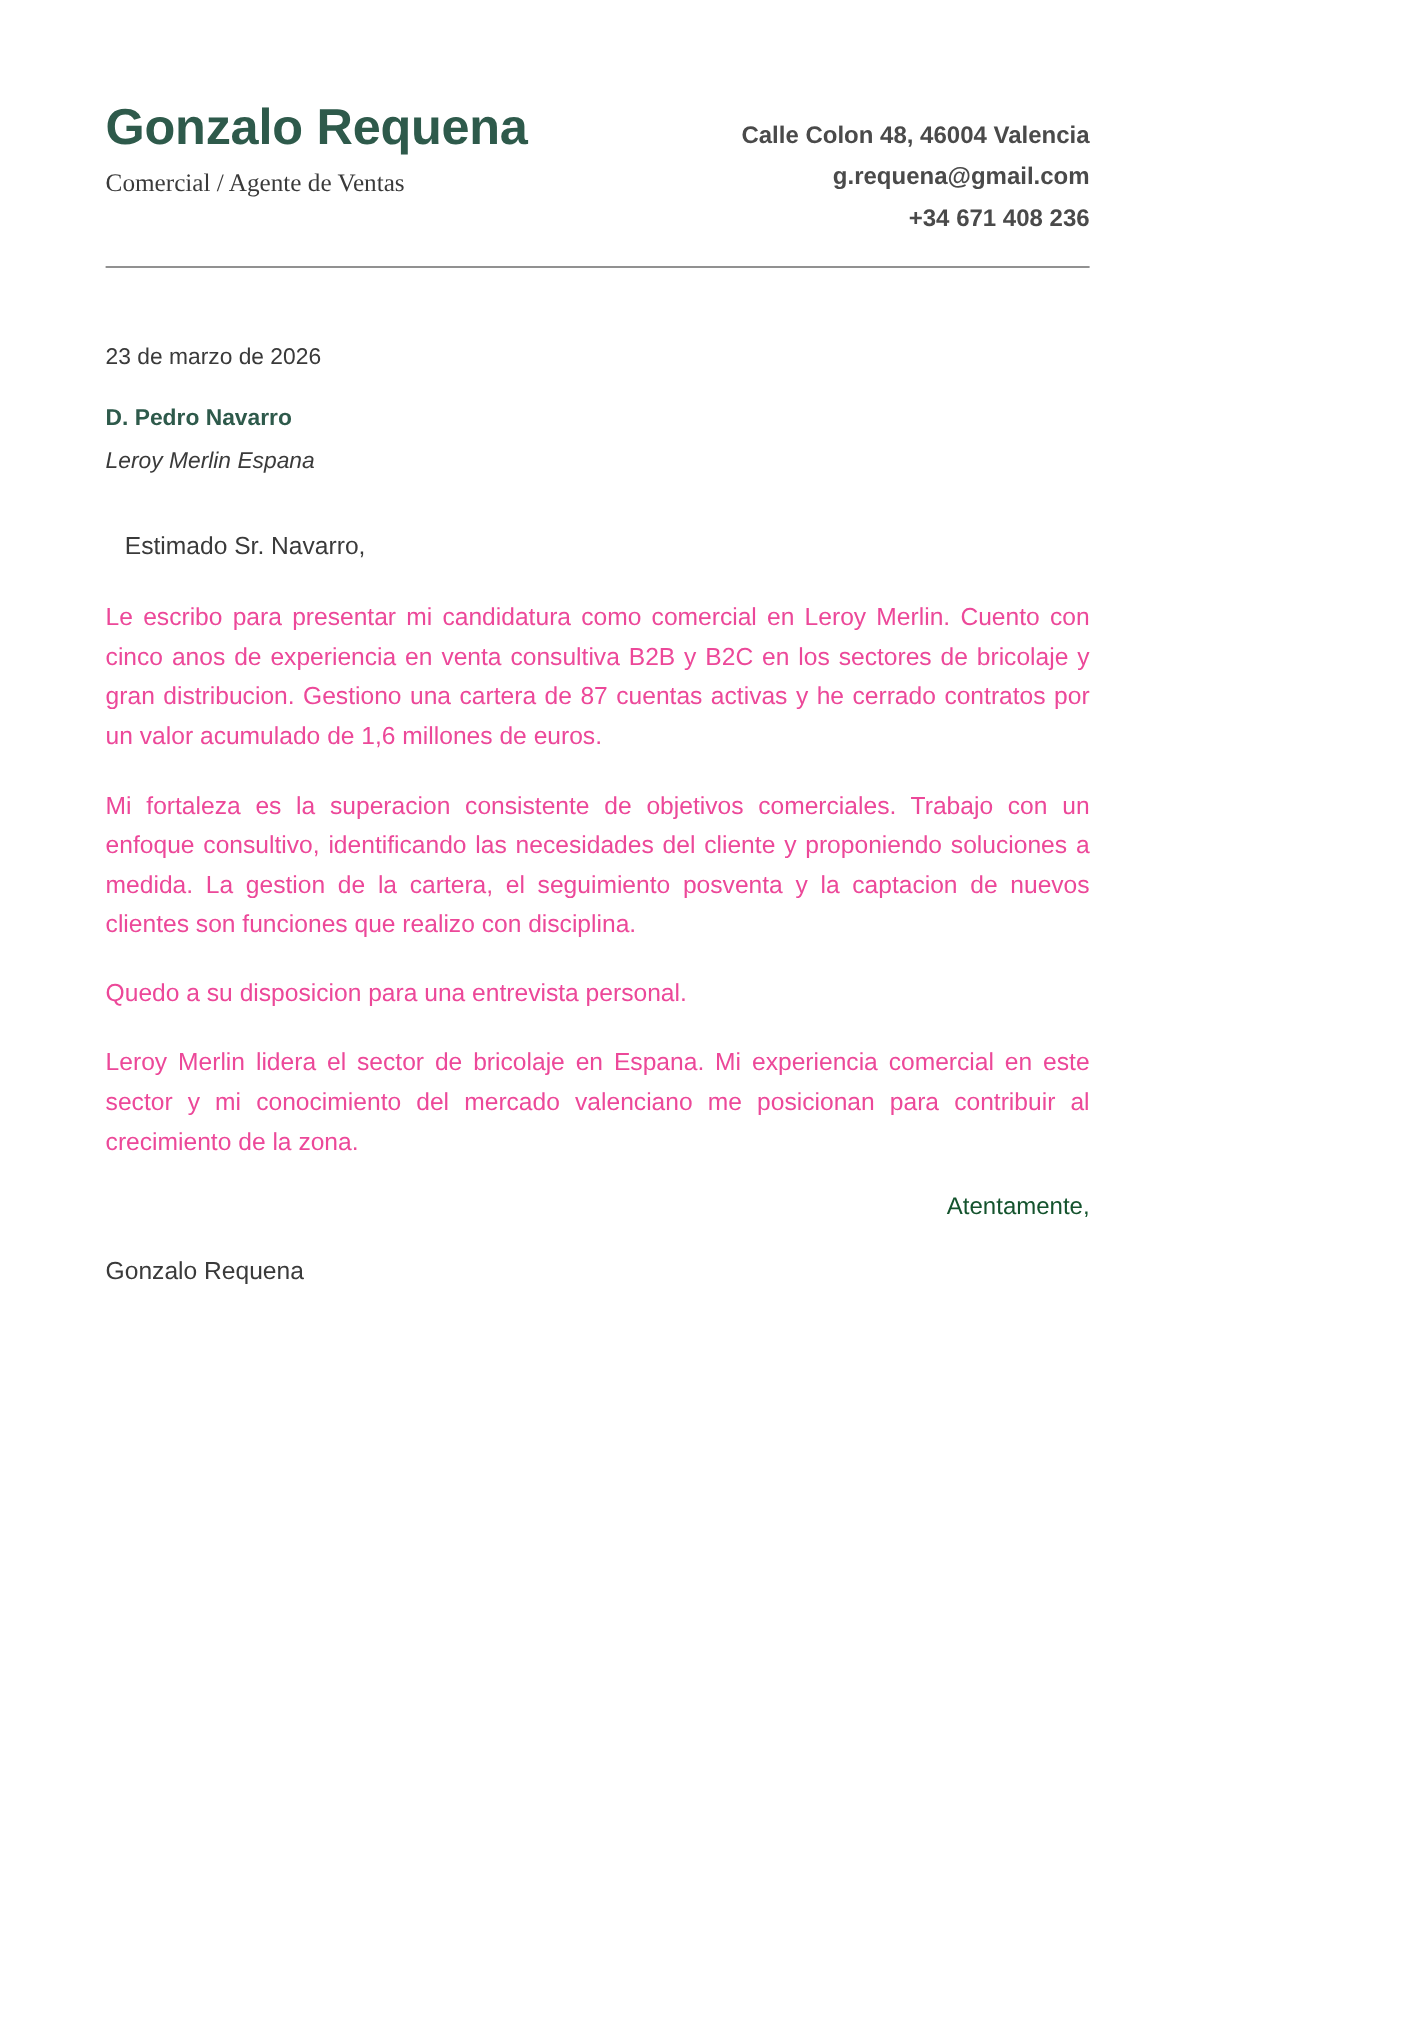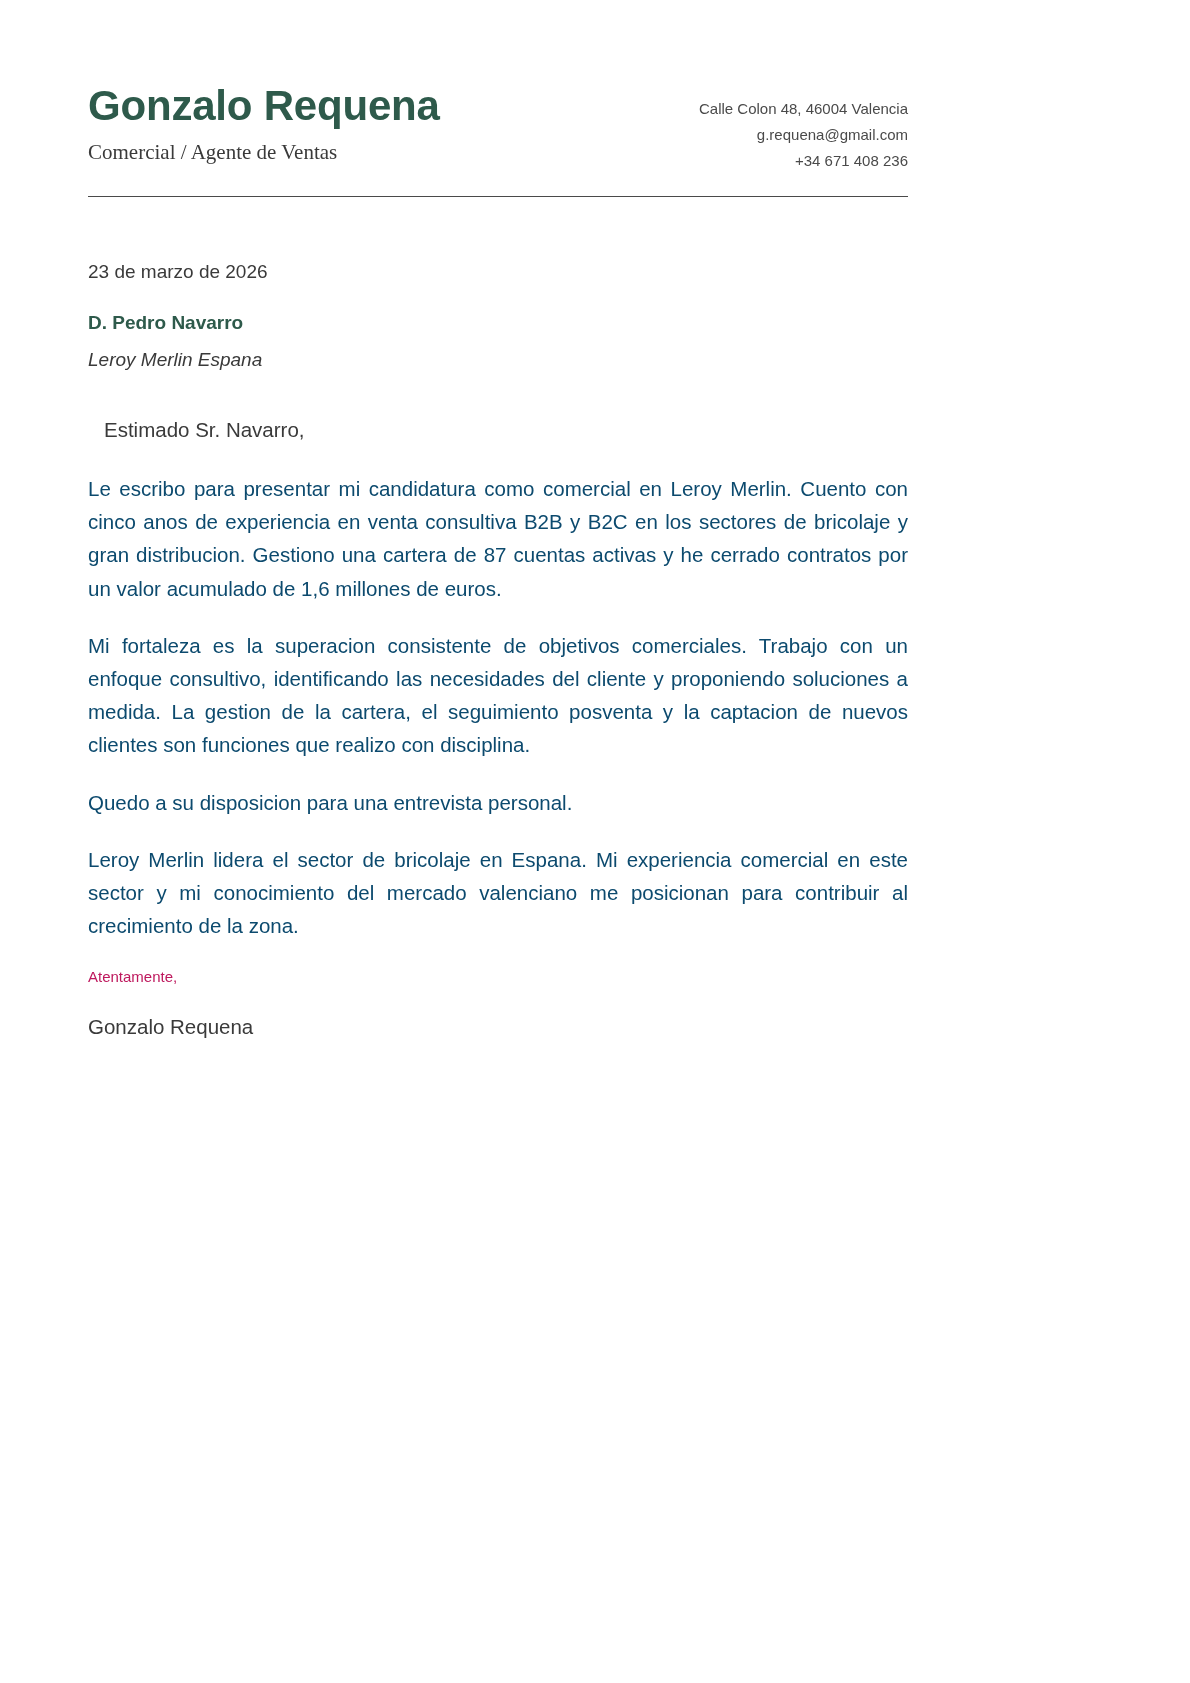--- a/index.html
+++ b/index.html
@@ -48,24 +48,25 @@
     color: #3a3a3a;
     margin: 11px 0 0 0;
     line-height: 1.2;
     font-family: Liberation Serif, serif;
   }
   .contact {
     text-align: right;
     padding-top: 14px;
   }
   .contact-line {
-    font-size: 15px;
+    font-size: 20px;
     color: #4a4a4a;
     line-height: 1.72;
     white-space: nowrap;
+    font-weight: bold;
   }
   .rule {
     border: 0;
     border-top: 1.6px solid #4a4a4a;
     margin: 23px 0 0 0;
     width: 100%;
   }
 
   
   .meta {
@@ -96,35 +97,35 @@
     margin-top: 43px;
   }
   .salutation {
     font-size: 20.5px;
     color: #3a3a3a;
     line-height: 1.45;
     margin: 0 0 27px 16px;
   }
   .para {
     font-size: 20.5px;
-    color: #0c4a6e;
+    color: #ec4899;
     line-height: 1.62;
     margin: 0 0 24px 0;
     text-align: justify;
     text-justify: inter-word;
   }
   .para:last-child {
     margin-bottom: 0;
   }
   .closing-line {
-    font-size: 15px;
-    color: #be185d;
+    font-size: 20px;
+    color: #14532d;
     line-height: 1.45;
     margin: 0 0 24px 0;
-    text-align: left;
+    text-align: right;
   }
   .signature-name {
     font-size: 20.5px;
     color: #3a3a3a;
     line-height: 1.45;
     margin: 0;
     text-align: left;
   }
 </style>
 </head>

